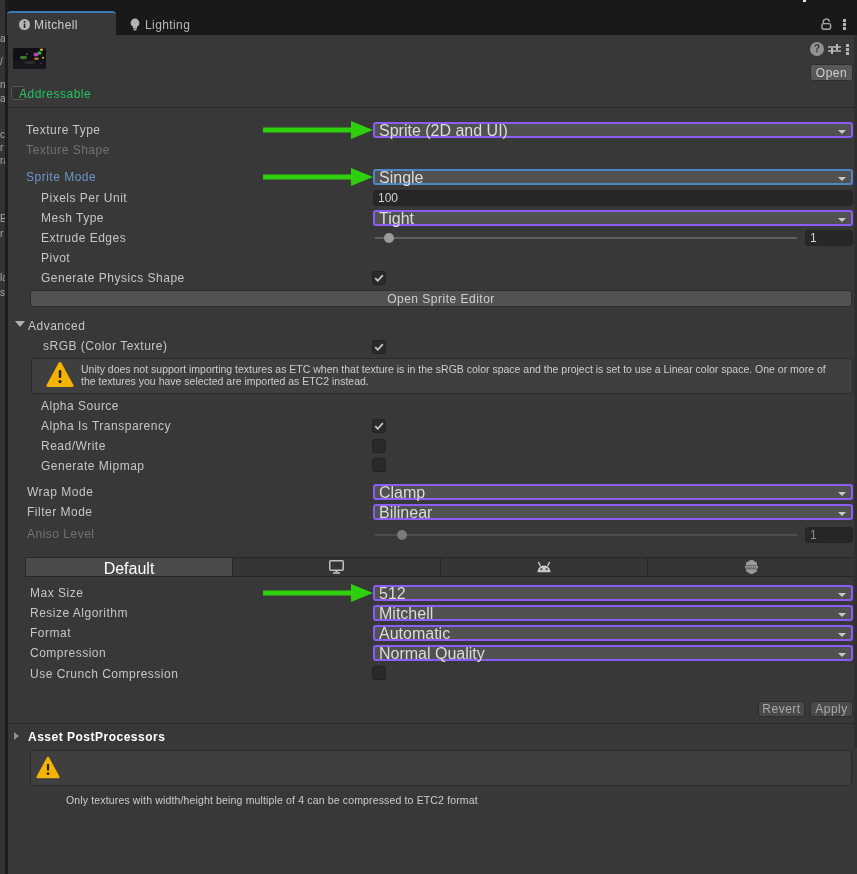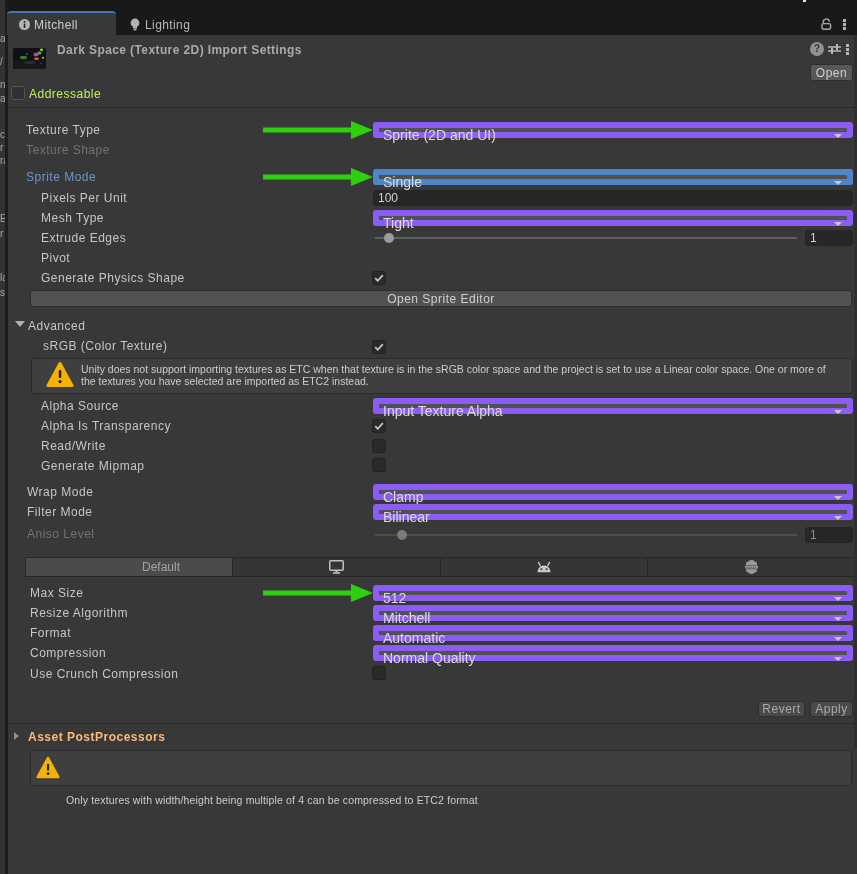--- a/index.html
+++ b/index.html
@@ -1,21 +1,21 @@
 <!DOCTYPE html>
 <html><head>
 <meta charset="utf-8">
 <style>
   html,body{margin:0;padding:0;}
   body{width:857px;height:874px;background:#383838;font-family:"Liberation Sans",sans-serif;overflow:hidden;}
   #root{position:relative;width:857px;height:874px;background:#383838;overflow:hidden;}
   .abs{position:absolute;}
   .lbl{position:absolute;font-size:12px;letter-spacing:0.5px;color:#c6c6c6;line-height:14px;white-space:nowrap;}
   .lbl.dis{color:#727272;}
-  .dd{position:absolute;left:373px;width:480px;height:16px;background:#515151;border:6px solid #8b5cf6;border-radius:3px;box-sizing:border-box;font-size:14px;color:#dcdcdc;line-height:14px;padding-left:4px;}
+  .dd{position:absolute;left:373px;width:480px;height:16px;background:#515151;border:2px solid #8b5cf6;border-radius:3px;box-sizing:border-box;font-size:16px;color:#dcdcdc;line-height:14px;padding-left:4px;}
   .dd .car{position:absolute;right:5px;top:6px;width:0;height:0;border-left:4px solid transparent;border-right:4px solid transparent;border-top:4px solid #c8c8c8;}
   .dd.dis{background:#454545;color:#8b8b8b;border-color:#333;}
   .dd.dis .car{border-top-color:#7c7c7c;}
   .fld{position:absolute;left:373px;width:480px;height:16px;background:#272727;border:1px solid #242424;border-radius:3px;box-sizing:border-box;font-size:12px;color:#d2d2d2;line-height:14px;padding-left:4px;}
   .cb{position:absolute;left:372px;width:14px;height:14px;background:#2a2a2a;border:1px solid #222;border-radius:3px;box-sizing:border-box;}
   .btn{position:absolute;background:#525252;border:1px solid #2e2e2e;border-radius:3px;box-sizing:border-box;font-size:12px;letter-spacing:0.5px;color:#cfcfcf;text-align:center;}
   .warn{position:absolute;left:31px;width:822px;background:#3f3f3f;border:1px solid #2a2a2a;border-radius:3px;box-sizing:border-box;}
   .wtxt{position:absolute;font-size:10.5px;color:#cdcdcd;line-height:12px;}
 </style>
 </head>
@@ -69,36 +69,35 @@
       <ellipse cx="23" cy="6.5" rx="2.6" ry="2" fill="#bb3dbb"></ellipse>
       <ellipse cx="26.5" cy="5" rx="2.2" ry="1.8" fill="#35ae3d"></ellipse>
       <ellipse cx="23.5" cy="10.8" rx="2.6" ry="1.2" fill="#bf7120"></ellipse>
       <ellipse cx="28.5" cy="1.8" rx="1.7" ry="1.2" fill="#b9b926"></ellipse>
       <ellipse cx="30" cy="9.8" rx="1.3" ry="1" fill="#aaaa28"></ellipse>
       <ellipse cx="17" cy="14.5" rx="5.5" ry="1.6" fill="#2b2b30"></ellipse>
       <circle cx="13.8" cy="6.2" r="0.9" fill="#2a8fb0" opacity="0.8"></circle>
       <circle cx="27.5" cy="15.5" r="0.8" fill="#8030a0" opacity="0.8"></circle>
       <circle cx="19" cy="4" r="0.6" fill="#3d8f2c" opacity="0.6"></circle>
     </svg>
-  <div class="abs" style="left:57px;top:43px;font-size:12px;font-weight:bold;letter-spacing:0.4px;color:#aaaaaa;">Dark Space (Texture 2D) Import Settings</div>
 
   <svg class="abs" style="left:810px;top:42px;" width="14" height="14" viewBox="0 0 14 14">
       <circle cx="7" cy="7" r="7" fill="#919191"></circle>
       <text x="7" y="10.4" font-size="10" font-weight="bold" text-anchor="middle" fill="#333" font-family="Liberation Sans">?</text>
     </svg>
   <svg class="abs" style="left:828px;top:43px;" width="13" height="12" viewBox="0 0 13 12">
       <path d="M0 4 L13 4 M0 8 L13 8" stroke="#b8b8b8" stroke-width="1.6"></path>
       <rect x="8" y="1" width="2" height="6" fill="#b8b8b8"></rect>
       <rect x="3" y="5" width="2" height="6" fill="#b8b8b8"></rect>
     </svg>
   <div class="abs" style="left:846px;top:44px;width:3px;height:3px;background:#b4b4b4;box-shadow:0 4px 0 #b4b4b4,0 8px 0 #b4b4b4;"></div>
   <div class="btn" style="left:810px;top:64px;width:43px;height:17px;line-height:16px;background:#585858;">Open</div>
 
   <div class="cb" style="left:11px;top:86px;background:#303030;border-color:#555;"></div>
-  <div class="lbl" style="left:29px;top:87px;color:#bef264;">Addressable</div>
+  <div class="lbl" style="left:19px;top:87px;color:#22c55e;">Addressable</div>
   <div class="abs" style="left:8px;top:107px;width:847px;height:1px;background:#2a2a2a;"></div>
 
   <div class="lbl" style="left:26px;top:123px;">Texture Type</div>
   <div class="dd" style="top:122px;">Sprite (2D and UI)<div class="car"></div></div>
   <div class="lbl dis" style="left:26px;top:143px;">Texture Shape</div>
   <div class="lbl" style="left:26px;top:170px;color:#6e96c9;">Sprite Mode</div>
   <div class="dd" style="top:169px;border-color:#4e86c8;">Single<div class="car"></div></div>
   <div class="lbl" style="left:41px;top:191px;">Pixels Per Unit</div>
   <div class="fld" style="top:190px;">100</div>
   <div class="lbl" style="left:41px;top:211px;">Mesh Type</div>
@@ -128,21 +127,20 @@
   <div class="warn" style="top:358px;height:36px;"></div>
   <svg class="abs" style="left:46px;top:361px;" width="28" height="28" viewBox="0 0 28 28">
       <path d="M14 2.5 L26 24.5 L2 24.5 Z" fill="#f5b301" stroke="#f5b301" stroke-width="3" stroke-linejoin="round"></path>
       <rect x="12.8" y="9" width="2.5" height="8" rx="1" fill="#262013"></rect>
       <circle cx="14" cy="20.6" r="1.6" fill="#262013"></circle>
     </svg>
   <div class="wtxt" style="left:81px;top:363px;">Unity does not support importing textures as ETC when that texture is in the sRGB color space and the project is set to use a Linear color space. One or more of</div>
   <div class="wtxt" style="left:81px;top:375px;">the textures you have selected are imported as ETC2 instead.</div>
 
   <div class="lbl" style="left:41px;top:399px;">Alpha Source</div>
-  <div class="dd" style="top:398px;">Input Texture Alpha<div class="car"></div></div>
   <div class="lbl" style="left:41px;top:419px;">Alpha Is Transparency</div>
   <div class="cb" style="top:419px;">
       <svg width="12" height="12" viewBox="0 0 12 12" style="position:absolute;left:0;top:0;">
         <path d="M2.2 6.2 L4.8 8.8 L9.8 3.2" stroke="#c8c8c8" stroke-width="1.8" fill="none"></path>
       </svg>
     </div>
   <div class="lbl" style="left:41px;top:439px;">Read/Write</div>
   <div class="cb" style="top:439px;"></div>
   <div class="lbl" style="left:41px;top:459px;">Generate Mipmap</div>
   <div class="cb" style="top:458px;"></div>
@@ -167,21 +165,21 @@
   <svg class="abs" style="left:259px;top:583px;" width="114" height="20" viewBox="0 0 114 20">
       <rect x="4" y="7.5" width="90" height="5" fill="#2ed00e"></rect>
       <polygon points="92,1 114,10 92,19" fill="#2ed00e"></polygon>
     </svg>
 
   <div class="abs" style="left:25px;top:557px;width:830px;height:20px;background:#353535;border:1px solid #262626;box-sizing:border-box;"></div>
   <div class="abs" style="left:26px;top:558px;width:206px;height:18px;background:#4b4b4b;"></div>
   <div class="abs" style="left:232px;top:557px;width:1px;height:20px;background:#262626;"></div>
   <div class="abs" style="left:440px;top:557px;width:1px;height:20px;background:#262626;"></div>
   <div class="abs" style="left:647px;top:557px;width:1px;height:20px;background:#262626;"></div>
-  <div class="abs" style="left:26px;top:560px;width:206px;text-align:center;font-size:12px;color:#a3a3a3;margin-left:32px;">Default</div>
+  <div class="abs" style="left:26px;top:560px;width:206px;text-align:center;font-size:16px;color:#ffffff;">Default</div>
   <svg class="abs" style="left:329px;top:560px;" width="15" height="14" viewBox="0 0 15 14">
       <rect x="0.75" y="0.75" width="13.5" height="9.5" rx="1" fill="none" stroke="#c0c0c0" stroke-width="1.5"></rect>
       <rect x="6.4" y="10.2" width="2.2" height="2" fill="#c0c0c0"></rect>
       <rect x="4" y="12.2" width="7" height="1.6" fill="#c0c0c0"></rect>
     </svg>
   <svg class="abs" style="left:536px;top:561px;" width="16" height="12" viewBox="0 0 16 12">
       <path d="M1.5 11.3 C1.5 7.2 4.3 4.4 8 4.4 C11.7 4.4 14.5 7.2 14.5 11.3 Z" fill="#c8c8c8"></path>
       <path d="M4.2 4.6 L2.6 1.4 M11.8 4.6 L13.4 1.4" stroke="#c8c8c8" stroke-width="1.3" stroke-linecap="round"></path>
       <circle cx="5.4" cy="8.3" r="1" fill="#353535"></circle>
       <circle cx="10.6" cy="8.3" r="1" fill="#353535"></circle>
@@ -203,21 +201,21 @@
   <div class="lbl" style="left:30px;top:646px;">Compression</div>
   <div class="dd" style="top:645px;">Normal Quality<div class="car"></div></div>
   <div class="lbl" style="left:30px;top:667px;">Use Crunch Compression</div>
   <div class="cb" style="top:666px;"></div>
 
   <div class="btn" style="left:758px;top:701px;width:47px;height:16px;line-height:15px;background:#4a4a4a;color:#a8a8a8;">Revert</div>
   <div class="btn" style="left:810px;top:701px;width:43px;height:16px;line-height:15px;background:#4a4a4a;color:#a8a8a8;">Apply</div>
   <div class="abs" style="left:8px;top:723px;width:847px;height:1px;background:#2c2c2c;"></div>
 
   <div class="abs" style="left:14px;top:732px;width:0;height:0;border-top:4px solid transparent;border-bottom:4px solid transparent;border-left:5px solid #8f8f8f;"></div>
-  <div class="lbl" style="left:28px;top:730px;font-weight:bold;color:#fdba74;">Asset PostProcessors</div>
+  <div class="lbl" style="left:28px;top:730px;font-weight:bold;color:#ffffff;">Asset PostProcessors</div>
 
   <div class="warn" style="left:30px;top:750px;height:36px;"></div>
   <svg class="abs" style="left:36px;top:756px;" width="24" height="24" viewBox="0 0 28 28">
       <path d="M14 2.5 L26 24.5 L2 24.5 Z" fill="#f5b301" stroke="#f5b301" stroke-width="3" stroke-linejoin="round"></path>
       <rect x="12.8" y="9" width="2.5" height="8" rx="1" fill="#262013"></rect>
       <circle cx="14" cy="20.6" r="1.6" fill="#262013"></circle>
     </svg>
   <div class="wtxt" style="left:66px;top:762px;letter-spacing:0.15px;margin-top:32px;">Only textures with width/height being multiple of 4 can be compressed to ETC2 format</div>
 
   <div class="abs" style="left:854px;top:35px;width:3px;height:713px;background:#2f2f2f;"></div>

